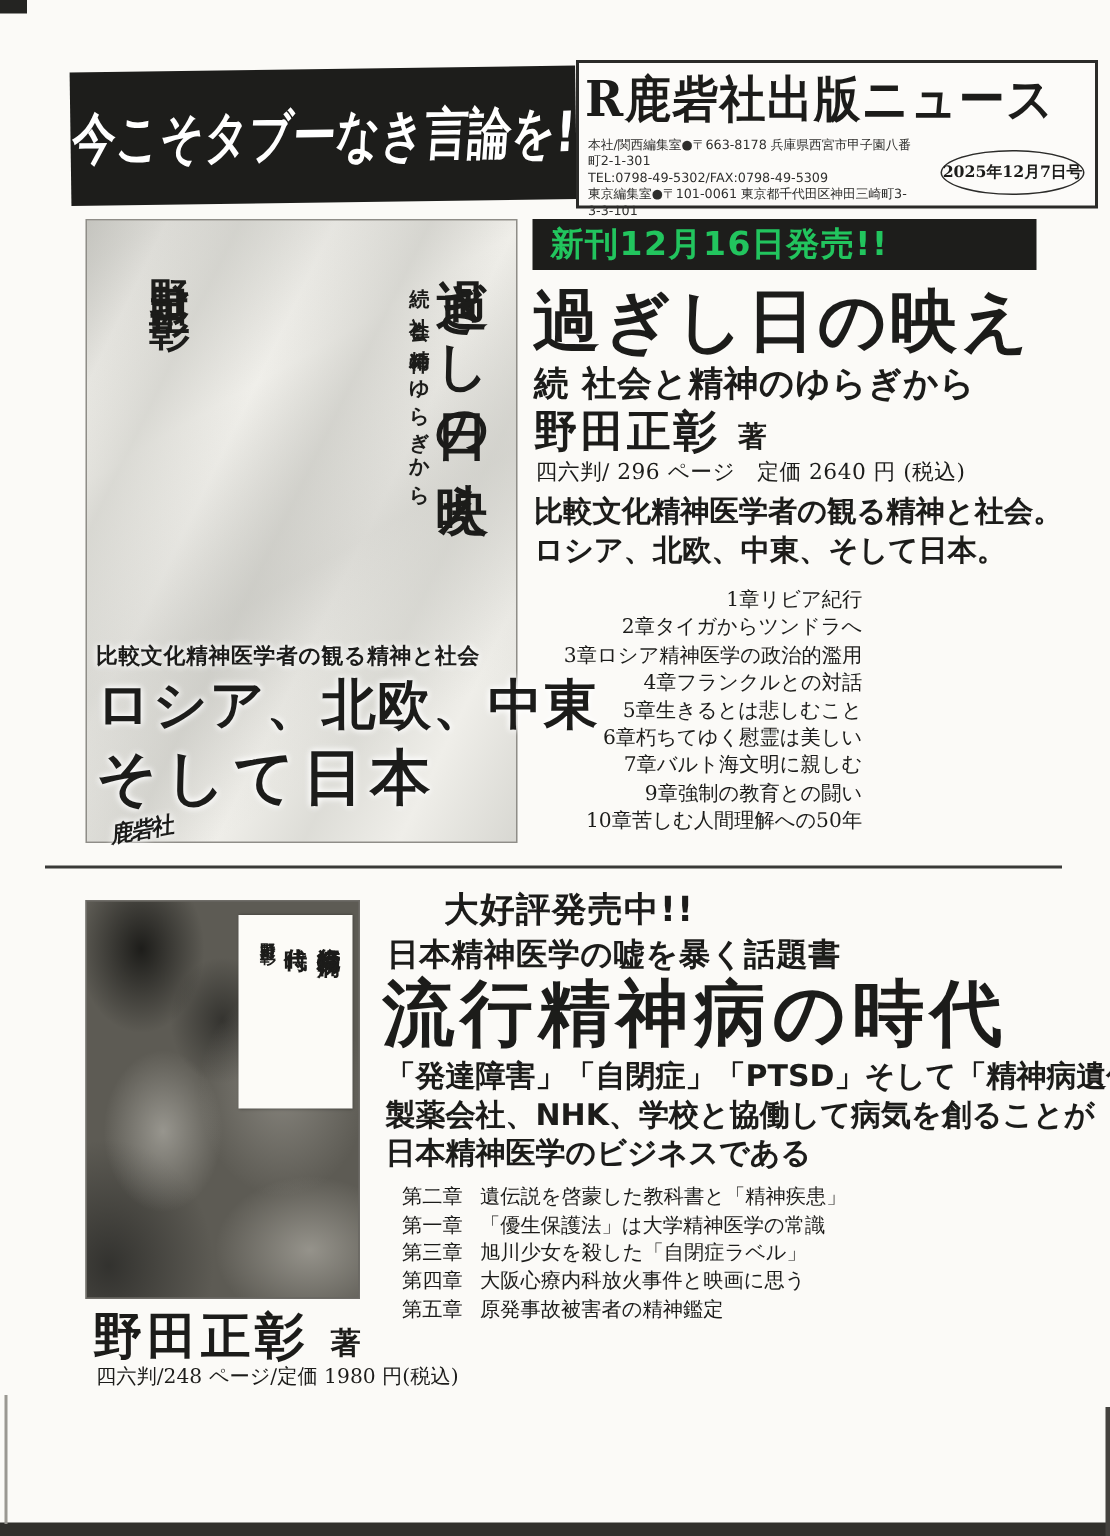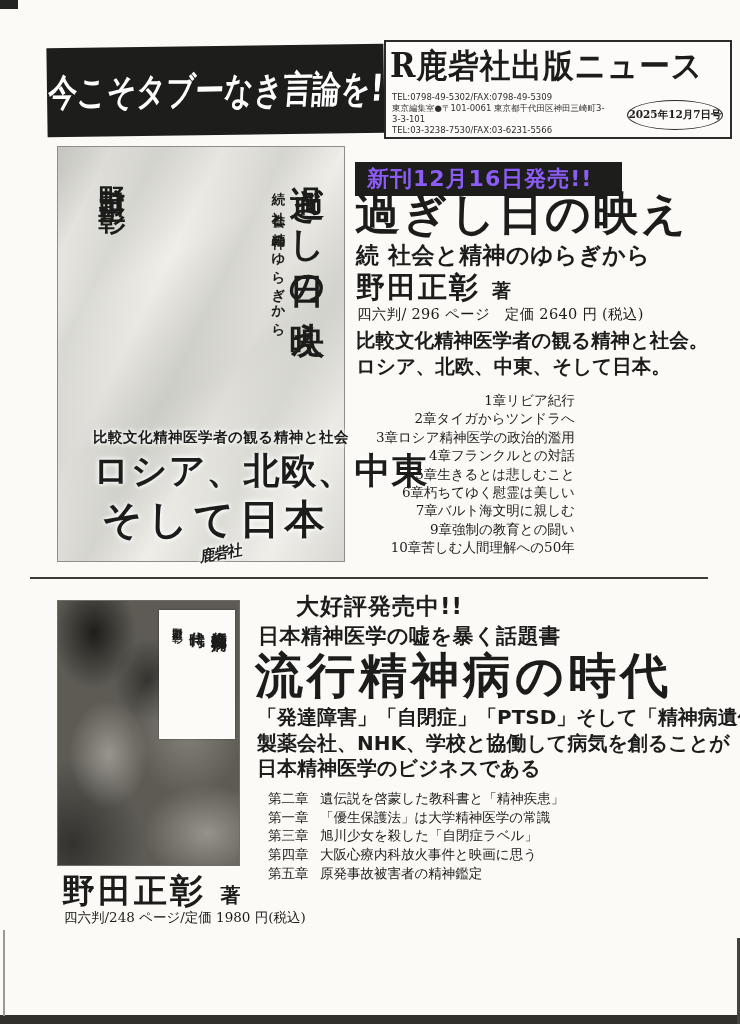--- a/index.html
+++ b/index.html
@@ -56,35 +56,34 @@
         rgba(198,198,192,.5) 21%, rgba(252,252,250,.05) 34%,
         rgba(188,188,182,.45) 47%, rgba(255,255,255,0) 59%,
         rgba(203,203,197,.5) 71%, rgba(255,255,255,0) 84%, rgba(193,193,187,.5) 100%),
       linear-gradient(150deg, rgba(160,160,155,.25) 5%, rgba(255,255,255,0) 30%,
         rgba(170,170,165,.3) 55%, rgba(255,255,255,0) 80%),
       #efeee9;
   }
   .c1-title   { position:absolute; right:14px; top:12px; font-size:35px; font-weight:900; letter-spacing:3px; }
   .c1-sub     { position:absolute; right:56px; top:34px; font-size:13.5px; font-weight:700; letter-spacing:2px; }
   .c1-author  { position:absolute; left:36px; top:18px;  font-size:27px; font-weight:700; letter-spacing:6px; }
-  .c1-bottom  { position:absolute; left:6px; right:6px; top:281px; text-align:center;
-                text-shadow:0 0 4px #fff, 0 0 6px #fff;margin-left:29px; }
+  .c1-bottom  { position:absolute; left:6px; right:6px; top:281px; text-align:left;
+                text-shadow:0 0 4px #fff, 0 0 6px #fff; }
   .c1-tagline { font-size:14.5px; font-weight:700; letter-spacing:.5px; white-space:nowrap; }
   .c1-catch1  { font-size:36px; font-weight:900; line-height:47px; letter-spacing:1px; white-space:nowrap; }
   .c1-catch2  { font-size:40px; font-weight:900; line-height:50px; letter-spacing:5px; white-space:nowrap; display:inline-block; }
   .c1-pubmark { display:inline-block; font-size:15px; font-weight:900; transform:rotate(-10deg) skewX(-12deg);
                 margin-left:10px; vertical-align:8px; letter-spacing:-1px; }
 
   
   .banner1 {
-    position:absolute; left:355px; top:146px; width:267px; height:34px;
-    background:#1d1d1b; color:#8b5cf6; display:flex; align-items:center;
+    position:absolute; left:355px; top:146px; width:336px; height:34px;
+    background:#1d1d1b; color:#22c55e; display:flex; align-items:center;
     font-weight:900; font-size:22px; padding-left:12px; box-sizing:border-box;
     letter-spacing:1px;
-    margin-top:16px;
   }
   .b1-title  { position:absolute; left:355px; top:184px; font-size:45px; font-weight:900; letter-spacing:2px; white-space:nowrap; }
   .b1-sub    { position:absolute; left:356px; top:240px; font-size:23px; font-weight:900; letter-spacing:.5px; white-space:nowrap; }
   .b1-author { position:absolute; left:356px; top:268px; font-size:29px; font-weight:900; letter-spacing:2px; }
   .b1-author .suffix { font-size:19px; font-weight:700; letter-spacing:0; }
   .b1-spec   { position:absolute; left:357px; top:305px; font-size:14.5px; letter-spacing:.3px; white-space:nowrap; }
   .b1-catch  { position:absolute; left:356px; top:328px; font-size:19.5px; font-weight:900; line-height:26px; white-space:nowrap; }
   .b1-chapters { position:absolute; left:358px; top:391px; font-size:13.5px; line-height:18.4px;text-align:right; }
   .chap-row { white-space:nowrap; }
   .chap-num1 { display:inline-block; min-width:40px; }
@@ -135,20 +134,21 @@
   <div class="right-edge"></div>
   <div class="left-edge"></div>
 
   <div class="slogan-banner gothic">
     <span class="slogan-text">今こそタブーなき言論を!</span>
   </div>
 
   <div class="masthead">
     <div class="logo-line">R鹿砦社出版ニュース</div>
     <div class="address gothic">
+      <div>本社/関西編集室●〒663-8178 兵庫県西宮市甲子園八番町2-1-301</div>
       <div>TEL:0798-49-5302/FAX:0798-49-5309</div>
       <div>東京編集室●〒101-0061 東京都千代田区神田三崎町3-3-3-101</div>
       <div>TEL:03-3238-7530/FAX:03-6231-5566</div>
     </div>
     <div class="issue-oval">2025年12月7日号</div>
   </div>
 
   <div class="cover1">
     <div class="c1-title v">過ぎし日の映え</div>
     <div class="c1-sub v">続 社会と精神のゆらぎから</div>

